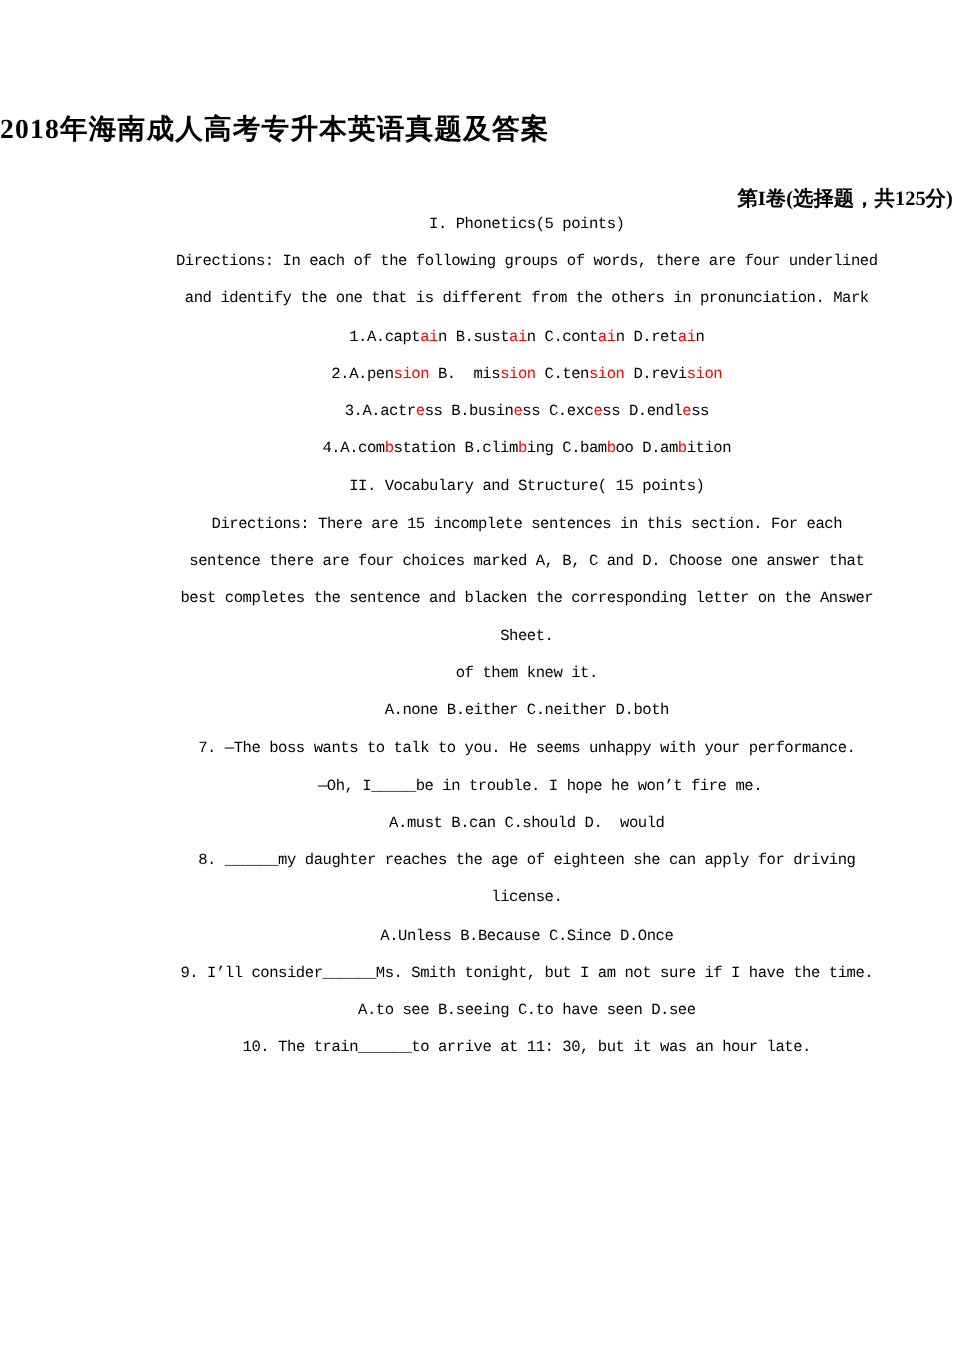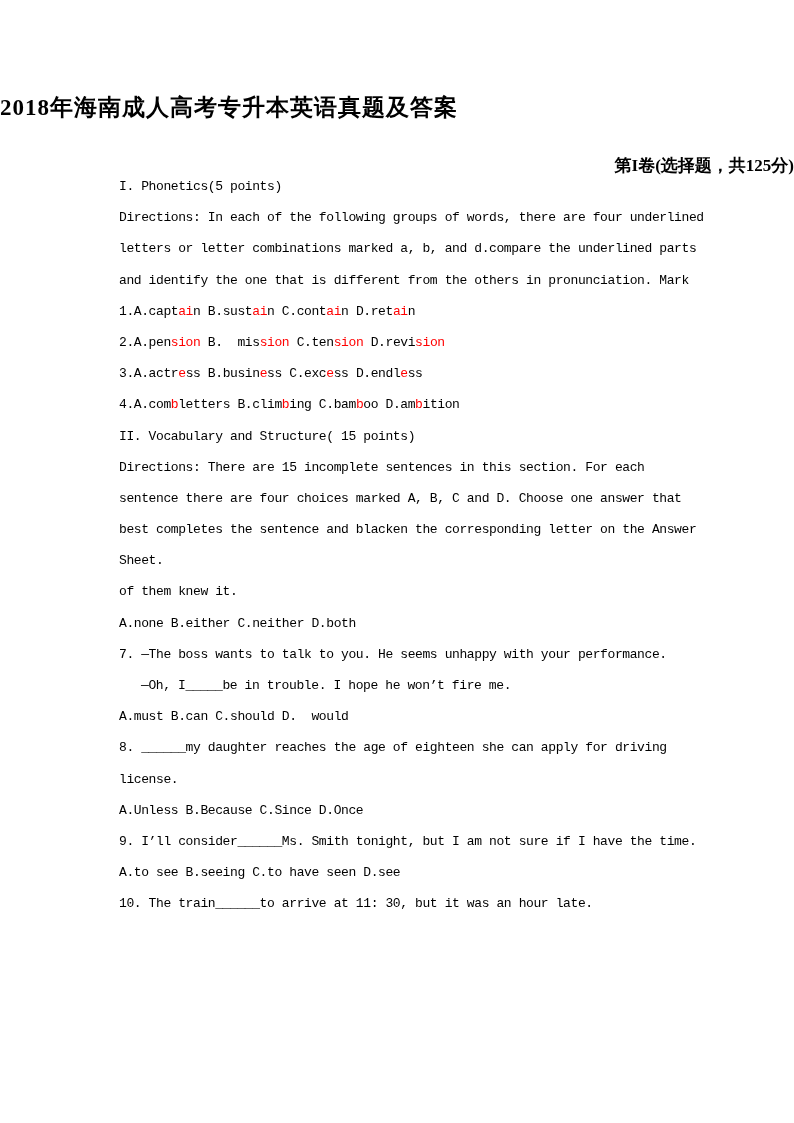--- a/index.html
+++ b/index.html
@@ -39,20 +39,21 @@
     color: #000000;
   }
   .body-lines {
     position: absolute;
     left: 119px;
     top: 171px;
     width: 640px;
     font-family: "Liberation Mono", "DejaVu Sans Mono", monospace;
     font-size: 13px;
     letter-spacing: -0.4px;
+    text-align: center;
   }
   .line {
     height: 31.2px;
     line-height: 31.2px;
     white-space: pre;
     color: #000000;
   }
   .line.indent {
     padding-left: 22px;
   }
@@ -62,26 +63,25 @@
 </style>
 </head>
 <body>
 
 <div class="page">
   <div class="doc-title">2018年海南成人高考专升本英语真题及答案</div>
   <div class="doc-subtitle">第I卷(选择题，共125分)</div>
   <div class="body-lines">
       <div class="line"><span>I. Phonetics(5 points)</span></div>
       <div class="line"><span>Directions: In each of the following groups of words, there are four underlined</span></div>
-      <div class="line"><span>letters or letter combinations marked a, b, and d.compare the underlined parts</span></div>
       <div class="line"><span>and identify the one that is different from the others in pronunciation. Mark</span></div>
       <div class="line"><span>1.A.capt</span><span class="red">ai</span><span>n B.sust</span><span class="red">ai</span><span>n C.cont</span><span class="red">ai</span><span>n D.ret</span><span class="red">ai</span><span>n</span></div>
       <div class="line"><span>2.A.pen</span><span class="red">sion</span><span> B.  mis</span><span class="red">sion</span><span> C.ten</span><span class="red">sion</span><span> D.revi</span><span class="red">sion</span></div>
       <div class="line"><span>3.A.actr</span><span class="red">e</span><span>ss B.busin</span><span class="red">e</span><span>ss C.exc</span><span class="red">e</span><span>ss D.endl</span><span class="red">e</span><span>ss</span></div>
-      <div class="line"><span>4.A.com</span><span class="red">b</span><span>letters B.clim</span><span class="red">b</span><span>ing C.bam</span><span class="red">b</span><span>oo D.am</span><span class="red">b</span><span>ition</span></div>
+      <div class="line"><span>4.A.com</span><span class="red">b</span><span>station B.clim</span><span class="red">b</span><span>ing C.bam</span><span class="red">b</span><span>oo D.am</span><span class="red">b</span><span>ition</span></div>
       <div class="line"><span>II. Vocabulary and Structure( 15 points)</span></div>
       <div class="line"><span>Directions: There are 15 incomplete sentences in this section. For each</span></div>
       <div class="line"><span>sentence there are four choices marked A, B, C and D. Choose one answer that</span></div>
       <div class="line"><span>best completes the sentence and blacken the corresponding letter on the Answer</span></div>
       <div class="line"><span>Sheet.</span></div>
       <div class="line"><span>of them knew it.</span></div>
       <div class="line"><span>A.none B.either C.neither D.both</span></div>
       <div class="line"><span>7. —The boss wants to talk to you. He seems unhappy with your performance.</span></div>
       <div class="line indent"><span>—Oh, I_____be in trouble. I hope he won’t fire me.</span></div>
       <div class="line"><span>A.must B.can C.should D.  would</span></div>

